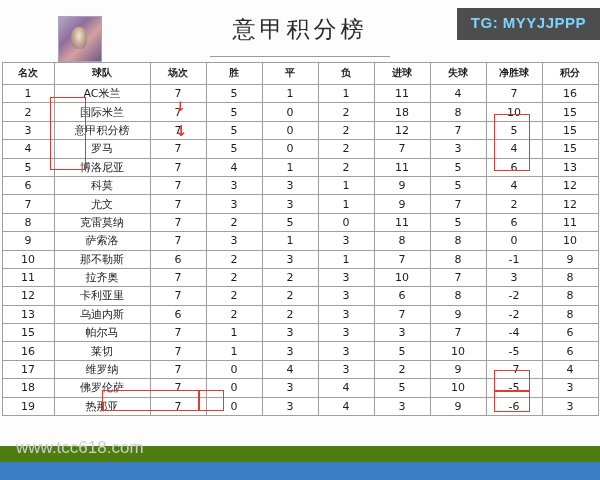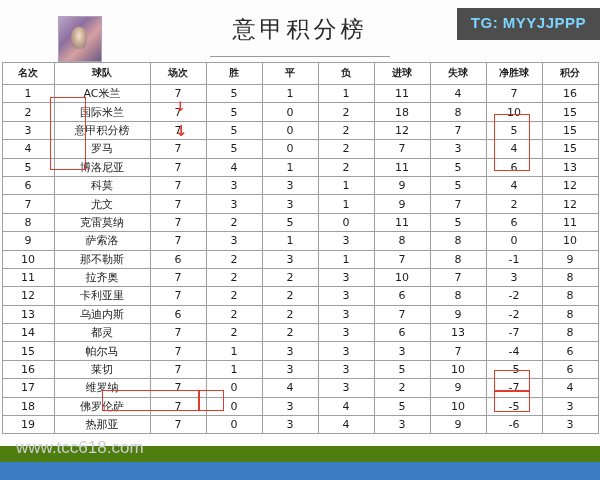--- a/index.html
+++ b/index.html
@@ -342,32 +342,20 @@
           <td>6</td>
           <td>2</td>
           <td>2</td>
           <td>3</td>
           <td>7</td>
           <td>9</td>
           <td>-2</td>
           <td>8</td>
         </tr>
         <tr>
-          <td class="rank-dark">14</td>
-          <td class="team">都灵</td>
-          <td>7</td>
-          <td>2</td>
-          <td>2</td>
-          <td>3</td>
-          <td>6</td>
-          <td>13</td>
-          <td>-7</td>
-          <td>8</td>
-        </tr>
-        <tr>
           <td class="rank-dark">15</td>
           <td class="team">帕尔马</td>
           <td>7</td>
           <td>1</td>
           <td>3</td>
           <td>3</td>
           <td>3</td>
           <td>7</td>
           <td>-4</td>
           <td>6</td>

